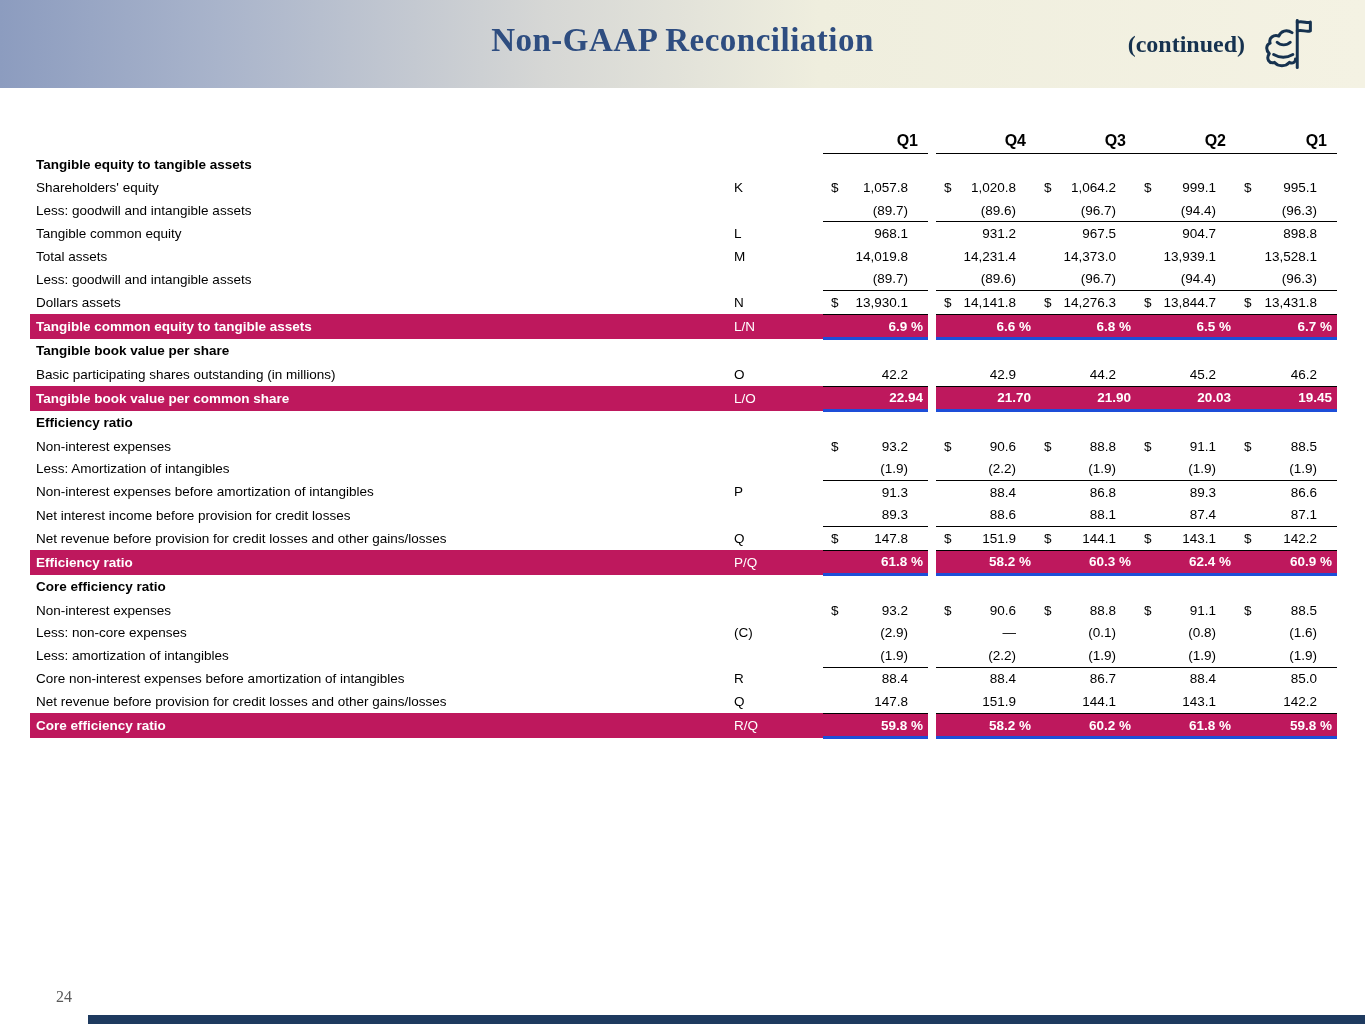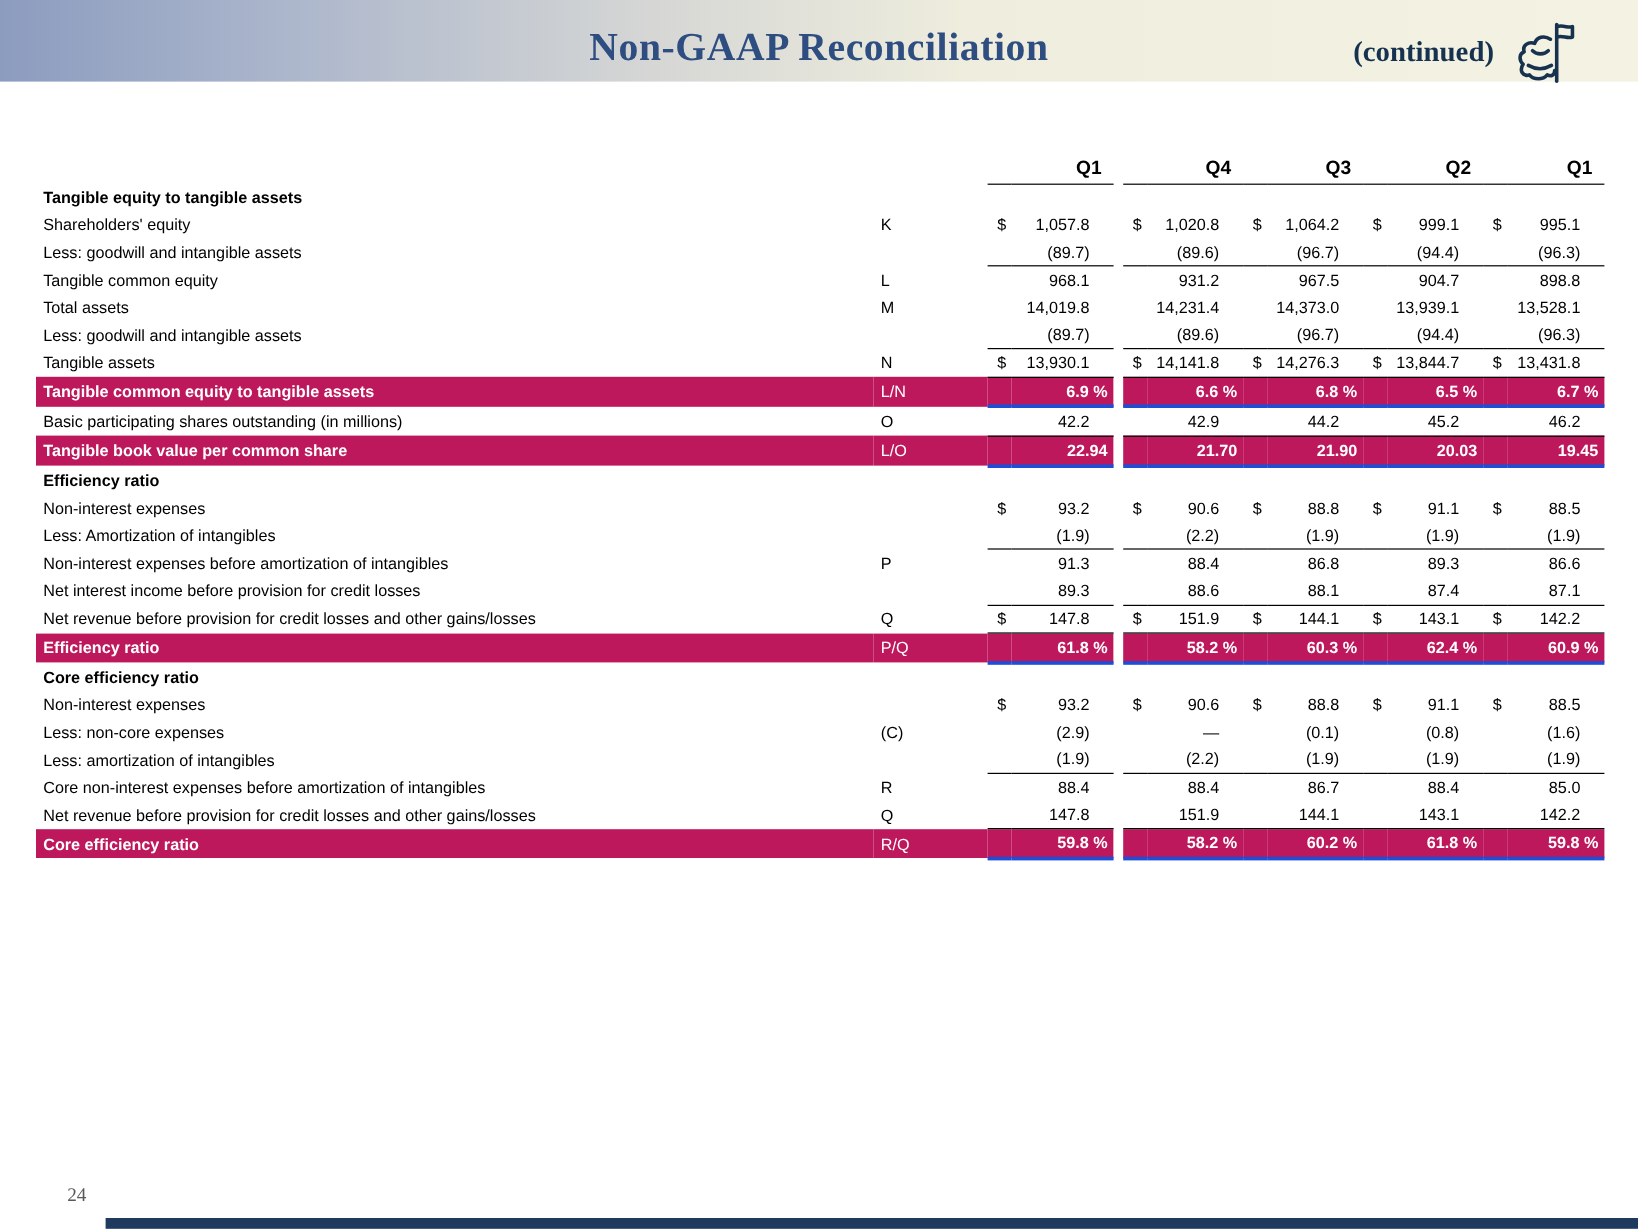--- a/index.html
+++ b/index.html
@@ -7,21 +7,21 @@
     width: 1365px; height: 1024px;
     position: relative;
     background: #ffffff;
     font-family: "Liberation Sans", sans-serif;
     overflow: hidden;
   }
 
   
   .slide-header {
     position: absolute; top: 0; left: 0;
-    width: 1365px; height: 68px;
+    width: 1365px; height: 88px;
     background: linear-gradient(90deg, #8c9cbf 0%, #a9b4cb 16%, #d6d7d5 40%, #efeede 60%, #f4f2e3 100%);
   }
   .page-title {
     position: absolute; left: 0; top: 22px; width: 100%;
     margin: 0; text-align: center;
     font-family: "Liberation Serif", serif;
     font-size: 33px; font-weight: 700;
     color: #2e4d80; letter-spacing: 0.5px;
   }
   .continued {
@@ -203,21 +203,21 @@
           <td class="dol ub"></td>
           <td class="val ub">(89.6)</td>
           <td class="dol ub"></td>
           <td class="val ub">(96.7)</td>
           <td class="dol ub"></td>
           <td class="val ub">(94.4)</td>
           <td class="dol ub"></td>
           <td class="val ub">(96.3)</td>
         </tr>
         <tr class="">
-          <td class="lbl">Tangible assets</td>
+          <td class="lbl">Dollars assets</td>
           <td class="ref">N</td>
           <td class="dol ub">$</td>
           <td class="val ub">13,930.1</td>
           <td class="gapc"></td>
           <td class="dol ub">$</td>
           <td class="val ub">14,141.8</td>
           <td class="dol ub">$</td>
           <td class="val ub">14,276.3</td>
           <td class="dol ub">$</td>
           <td class="val ub">13,844.7</td>
@@ -232,20 +232,35 @@
           <td class="gapc"></td>
           <td class="dol"></td>
           <td class="val">6.6 %</td>
           <td class="dol"></td>
           <td class="val">6.8 %</td>
           <td class="dol"></td>
           <td class="val">6.5 %</td>
           <td class="dol"></td>
           <td class="val">6.7 %</td>
         </tr>
+        <tr class="sec">
+          <td class="lbl">Tangible book value per share</td>
+          <td class="ref"></td>
+          <td class="dol"></td>
+          <td class="val"></td>
+          <td class="gapc"></td>
+          <td class="dol"></td>
+          <td class="val"></td>
+          <td class="dol"></td>
+          <td class="val"></td>
+          <td class="dol"></td>
+          <td class="val"></td>
+          <td class="dol"></td>
+          <td class="val"></td>
+        </tr>
         <tr class="">
           <td class="lbl">Basic participating shares outstanding (in millions)</td>
           <td class="ref">O</td>
           <td class="dol ub"></td>
           <td class="val ub">42.2</td>
           <td class="gapc"></td>
           <td class="dol ub"></td>
           <td class="val ub">42.9</td>
           <td class="dol ub"></td>
           <td class="val ub">44.2</td>

